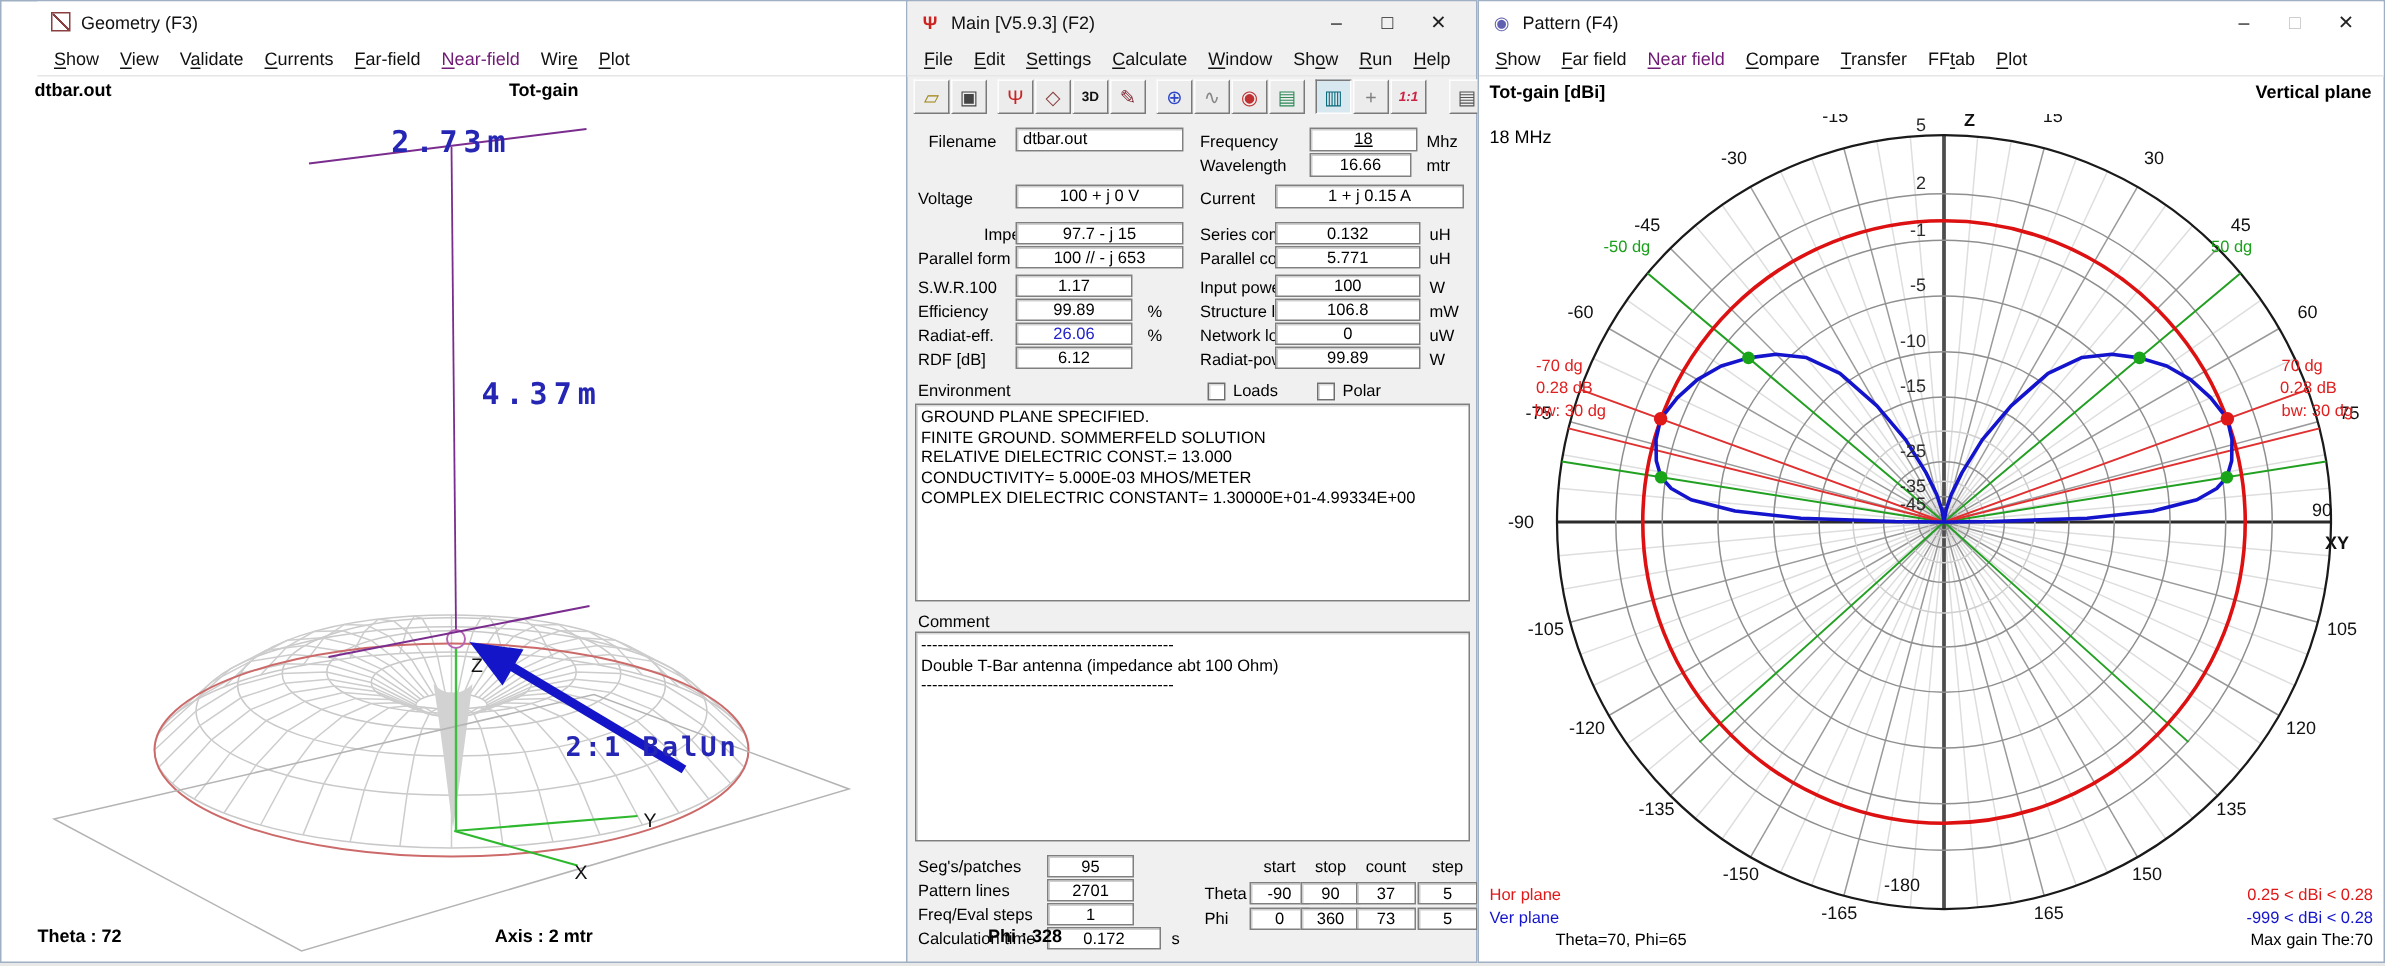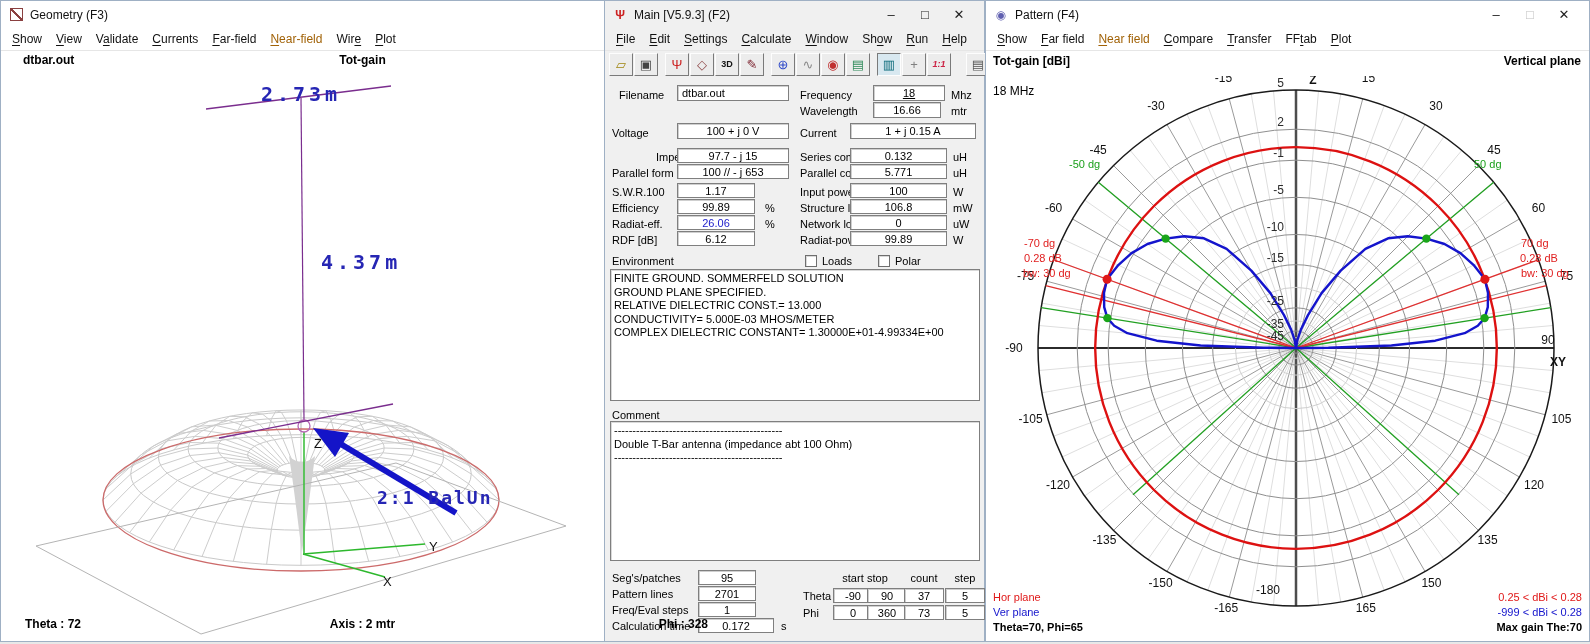--- a/index.html
+++ b/index.html
@@ -1,31 +1,31 @@
 <!DOCTYPE html>
 <html><head>
 <meta charset="utf-8">
 <style>
   html,body{margin:0;padding:0;}
   body{position:relative;width:1590px;height:644px;overflow:hidden;background:#e8e8e8;
        font-family:"Liberation Sans",sans-serif;-webkit-font-smoothing:antialiased;}
   .window{position:absolute;top:0;height:642px;background:#fff;border:1px solid #9fb0c4;box-sizing:border-box;}
-  #win-geometry{left:0;width:725px;}
+  #win-geometry{left:0;width:725px;padding-left:24px;}
   #win-main{left:604px;width:381px;background:#f0f0f0;}
   #win-pattern{left:985px;width:605px;}
   .titlebar{height:27px;display:flex;align-items:center;gap:7px;padding:0 8px;font-size:12px;color:#111;background:#fff;}
   .title-icon{width:14px;height:14px;display:flex;align-items:center;justify-content:center;font-size:12px;flex:0 0 auto;}
   .cube-icon{width:11px;height:11px;border:1.5px solid #8a4040;background:linear-gradient(45deg,transparent 44%,#8a4040 44%,#8a4040 56%,transparent 56%);}
   .win-controls{margin-left:auto;display:flex;gap:0;}
   .ctrl{width:34px;text-align:center;font-size:13px;color:#222;line-height:27px;}
   .ctrl.disabled{color:#c0c0c0;}
   .menubar{height:22px;display:flex;align-items:center;padding:0 4px;font-size:12px;color:#111;border-bottom:1px solid #e6e6e6;background:#fff;}
   #win-main .menubar{background:#f0f0f0;}
   .menu-item{padding:2px 7px;white-space:nowrap;}
-  .menu-item.disabled{color:#a16207;}
+  .menu-item.disabled{color:#701a75;}
   .menu-item u{text-underline-offset:2px;}
   .subrow{position:absolute;left:0;right:0;top:52px;height:16px;font-size:12px;font-weight:bold;color:#000;}
   .subrow .l{position:absolute;left:22px;}
   .subrow .c{position:absolute;left:0;right:0;text-align:center;}
   .subrow .r{position:absolute;right:14px;}
   .statusrow{position:absolute;left:0;right:0;bottom:8px;height:16px;font-size:12px;font-weight:bold;color:#000;z-index:5;}
   .statusrow .l{position:absolute;left:24px;}
   .statusrow .c{position:absolute;left:0;right:0;text-align:center;}
   .statusrow .r{position:absolute;right:16px;}
   svg{position:absolute;left:0;top:0;}
@@ -40,21 +40,21 @@
        display:flex;align-items:center;justify-content:center;white-space:nowrap;}
   .box.la{justify-content:flex-start;padding-left:4px;}
   .box.hl{color:#2222cc;}
   .inset{position:absolute;box-sizing:border-box;background:#fff;border:1px solid #7f7f7f;box-shadow:inset 1px 1px 0 rgba(64,64,64,.2);overflow:hidden;}
   .envline{font-size:11px;line-height:13.5px;color:#000;white-space:nowrap;padding-left:3px;}
   .cb{position:absolute;width:12px;height:12px;box-sizing:border-box;background:#fff;border:1px solid #6f6f6f;box-shadow:inset 1px 1px 0 rgba(64,64,64,.2);}
   
   .pov{position:absolute;font-size:11px;white-space:nowrap;z-index:4;}
   .pov.red{color:#e01818;}
   .pov.blue{color:#1414cc;}
-  .pov.bold{font-weight:bold;color:#000;}
+  .pov.bold{font-weight:normal;color:#000;margin-left:44px;}
   
   text{font-family:"Liberation Sans",sans-serif;}
   .pl{font-size:12px;fill:#2b2b2b;}
   .al{font-size:12px;fill:#111;}
   .gl{font-size:11px;fill:#1ca01c;}
   .rl{font-size:11px;fill:#e02020;}
   .geo-dim{font-family:"DejaVu Sans Mono",monospace;font-weight:bold;fill:#2626b4;font-size:20px;letter-spacing:4px;}
   .geo-balun{font-family:"DejaVu Sans Mono",monospace;font-weight:bold;fill:#2626b4;font-size:18px;letter-spacing:2px;}
   .geo-axis{font-size:13px;fill:#111;}
 </style>
@@ -278,22 +278,22 @@
       <div class="box" style="left: 245px; top: 230px; width: 97px; height: 15px;">99.89</div>
       <div class="fl" style="left: 348px; top: 233px;">W</div>
     </div>
 
   <div class="fl" style="left:7px;top:254px;">Environment</div>
   <span class="cb" style="left:200px;top:254px;"></span>
   <div class="fl" style="left:217px;top:254px;">Loads</div>
   <span class="cb" style="left:273px;top:254px;"></span>
   <div class="fl" style="left:290px;top:254px;">Polar</div>
   <div class="inset" id="env-box" style="left:5px;top:268px;width:370px;height:132px;padding-top:2px;">
+      <div class="envline">GROUND PLANE SPECIFIED.</div>
       <div class="envline">FINITE GROUND.  SOMMERFELD SOLUTION</div>
-      <div class="envline">GROUND PLANE SPECIFIED.</div>
       <div class="envline">RELATIVE DIELECTRIC CONST.= 13.000</div>
       <div class="envline">CONDUCTIVITY= 5.000E-03 MHOS/METER</div>
       <div class="envline">COMPLEX DIELECTRIC CONSTANT= 1.30000E+01-4.99334E+00</div>
     </div>
 
   <div class="fl" style="left:7px;top:408px;">Comment</div>
   <div class="inset" id="comment-box" style="left:5px;top:420px;width:370px;height:140px;padding-top:2px;">
       <div class="envline">----------------------------------------------</div>
       <div class="envline">Double T-Bar antenna (impedance abt 100 Ohm)</div>
       <div class="envline">----------------------------------------------</div>
@@ -305,21 +305,21 @@
       <div class="fl" style="left: 7px; top: 587px;">Pattern lines</div>
       <div class="box" style="left: 93px; top: 585px; width: 58px; height: 15px;">2701</div>
       <div class="fl" style="left: 7px; top: 603px;">Freq/Eval steps</div>
       <div class="box" style="left: 93px; top: 601px; width: 58px; height: 15px;">1</div>
       <div class="fl" style="left: 7px; top: 619px;">Calculation time</div>
       <div class="box" style="left: 93px; top: 617px; width: 76px; height: 15px;">0.172</div>
       <div class="fl" style="left: 176px; top: 619px;">s</div>
     </div>
   <div id="sweep-table">
       <div class="fl" style="left: 228px; top: 571px; width: 40px; text-align: center;">start</div>
-      <div class="fl" style="left: 262px; top: 571px; width: 40px; ">stop</div>
+      <div class="fl" style="left: 262px; top: 571px; width: 40px; text-align: center;">stop</div>
       <div class="fl" style="left: 299px; top: 571px; width: 40px; text-align: center;">count</div>
       <div class="fl" style="left: 340px; top: 571px; width: 40px; text-align: center;">step</div>
       <div class="fl" style="left: 198px; top: 589px;">Theta</div>
       <div class="box" style="left: 228px; top: 587px; width: 40px; height: 15px;">-90</div>
       <div class="box" style="left: 262px; top: 587px; width: 40px; height: 15px;">90</div>
       <div class="box" style="left: 299px; top: 587px; width: 40px; height: 15px;">37</div>
       <div class="box" style="left: 340px; top: 587px; width: 40px; height: 15px;">5</div>
       <div class="fl" style="left: 198px; top: 606px;">Phi</div>
       <div class="box" style="left: 228px; top: 604px; width: 40px; height: 15px;">0</div>
       <div class="box" style="left: 262px; top: 604px; width: 40px; height: 15px;">360</div>

